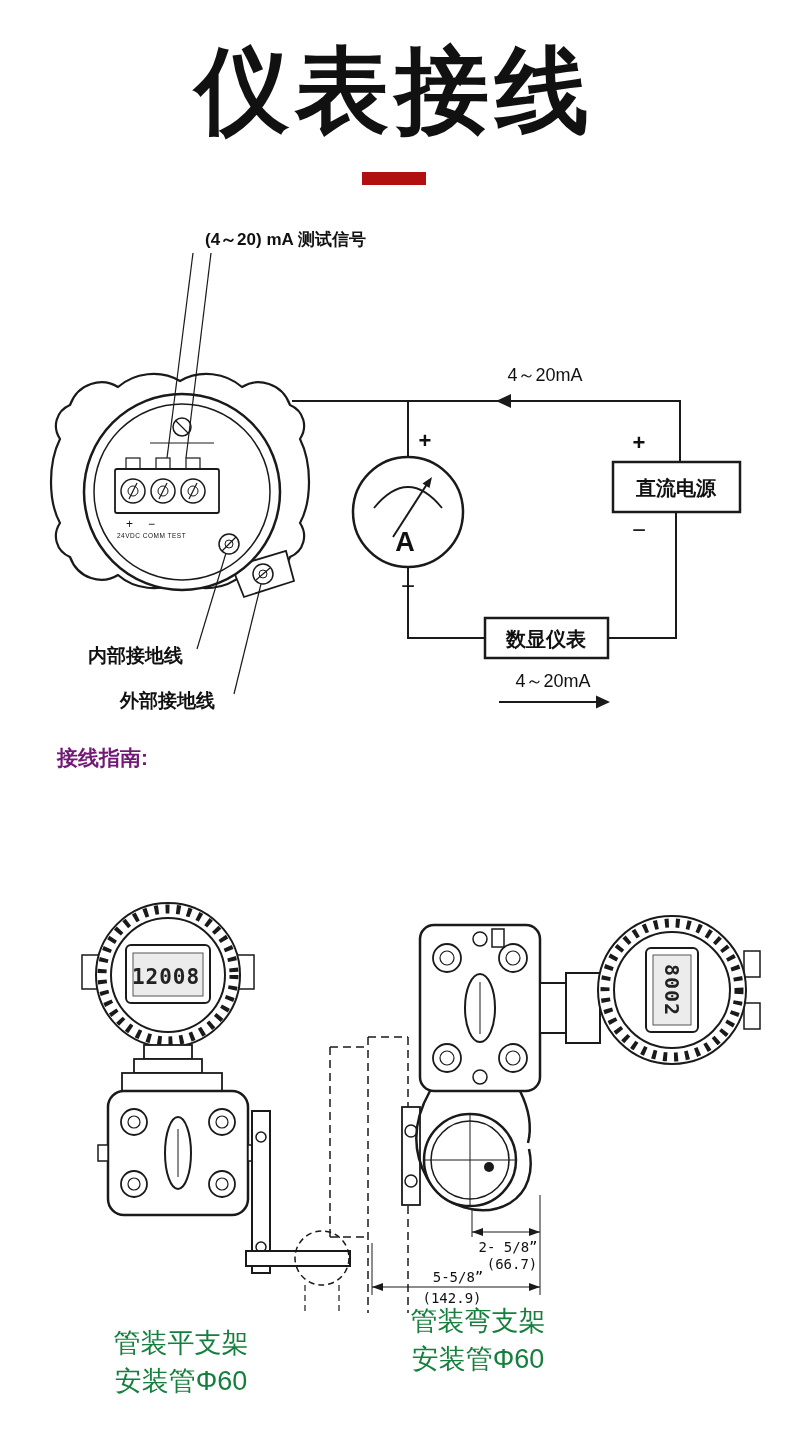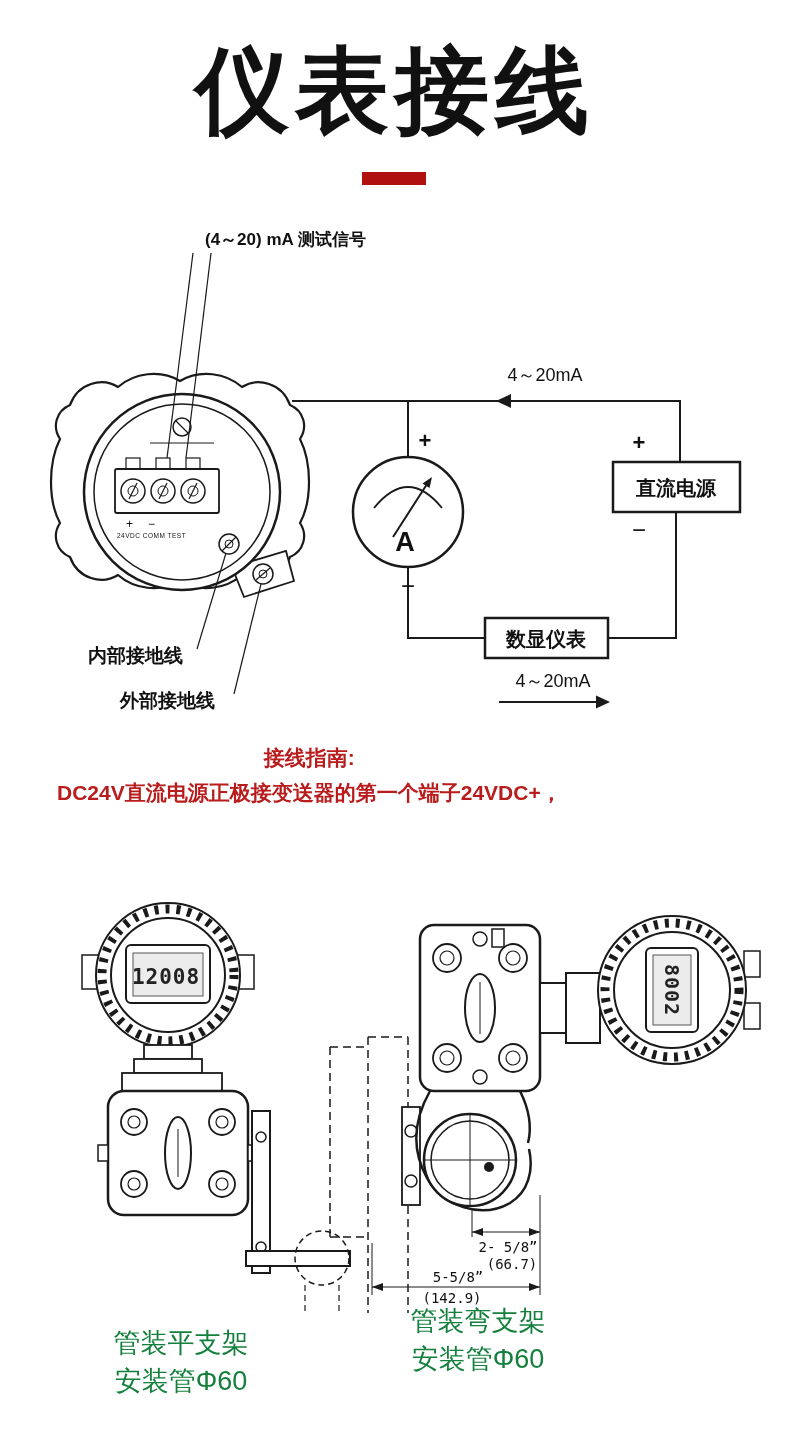--- a/index.html
+++ b/index.html
@@ -2,21 +2,21 @@
 <html><head>
 <meta charset="utf-8">
 <style>
   html,body{margin:0;padding:0;background:#ffffff;}
   .page{position:relative;width:790px;height:1453px;background:#fff;overflow:hidden;
         font-family:"Liberation Sans",sans-serif;color:#111;}
   .abs{position:absolute;}
   .title{left:0;top:28px;width:790px;text-align:center;font-size:94px;font-weight:900;
          letter-spacing:6px;color:#111;}
   .accent-bar{left:362px;top:172px;width:64px;height:13px;background:#b01010;}
-  .guide{left:57px;top:740px;font-size:21px;font-weight:700;line-height:35px;color:#b91c1c;text-align:center;}
+  .guide{left:57px;top:740px;font-size:21px;font-weight:700;line-height:35px;color:#701a75;}
   .guide div{white-space:nowrap;}
   .caption{font-size:27px;color:#15803d;text-align:center;line-height:38px;font-weight:400;}
   .cap-left{left:86px;top:1324px;width:190px;}
   .cap-right{left:378px;top:1302px;width:200px;}
   svg{display:block;}
   svg text{font-family:"Liberation Sans",sans-serif;fill:#111;}
   .lcd{font-family:"DejaVu Sans Mono",monospace;fill:#222;}
   .dim{font-family:"DejaVu Sans Mono",monospace;font-size:14px;fill:#111;}
 </style>
 </head>
@@ -116,21 +116,20 @@
     <polygon points="610,487 596,480.5 596,493.5" fill="#1a1a1a"></polygon>
 
     <text x="88" y="447" font-size="19" font-weight="700">内部接地线</text>
     <line x1="197" y1="434" x2="226" y2="338" stroke="#1a1a1a" stroke-width="1.2"></line>
     <text x="120" y="492" font-size="19" font-weight="700">外部接地线</text>
     <line x1="234" y1="479" x2="261" y2="369" stroke="#1a1a1a" stroke-width="1.2"></line>
   </svg>
 
   <div class="abs guide">
     <div>接线指南:</div>
-    <div>DC24V直流电源正极接变送器的第一个端子24VDC+，</div>
   </div>
 
   <svg class="abs" style="left:0;top:895px;" width="790" height="430" viewBox="0 0 790 430">
 
     <g stroke="#1a1a1a" fill="#fff">
       <rect x="82" y="60" width="18" height="34" stroke-width="1.5"></rect>
       <rect x="236" y="60" width="18" height="34" stroke-width="1.5"></rect>
       <circle cx="168" cy="80" r="72" stroke-width="2"></circle>
       <circle cx="168" cy="80" r="66" stroke-width="9" fill="none" stroke-dasharray="4 7"></circle>
       <circle cx="168" cy="80" r="57" stroke-width="2"></circle>

